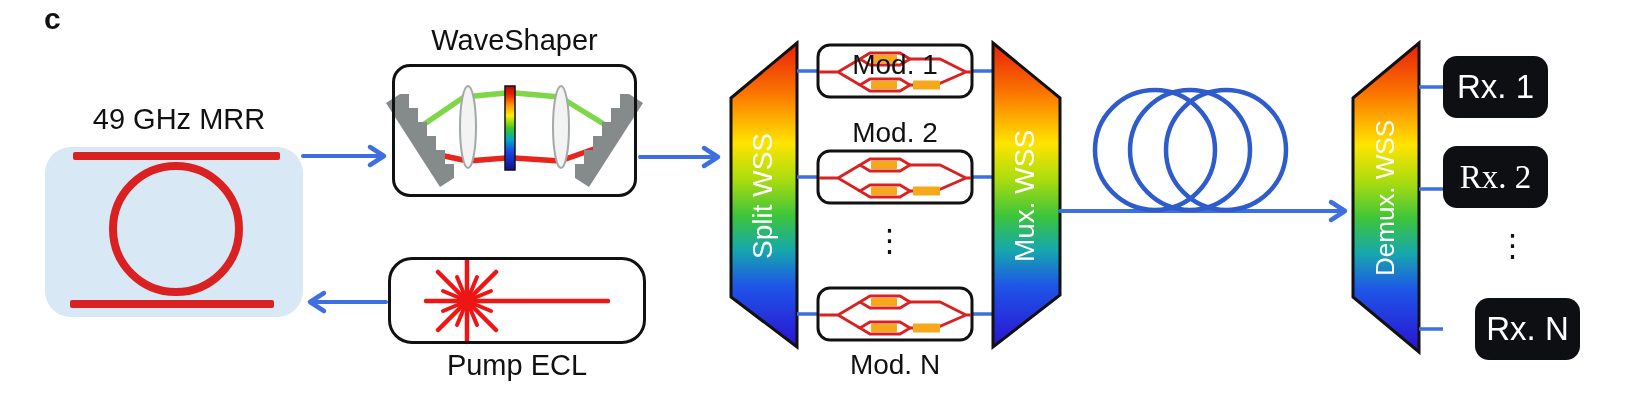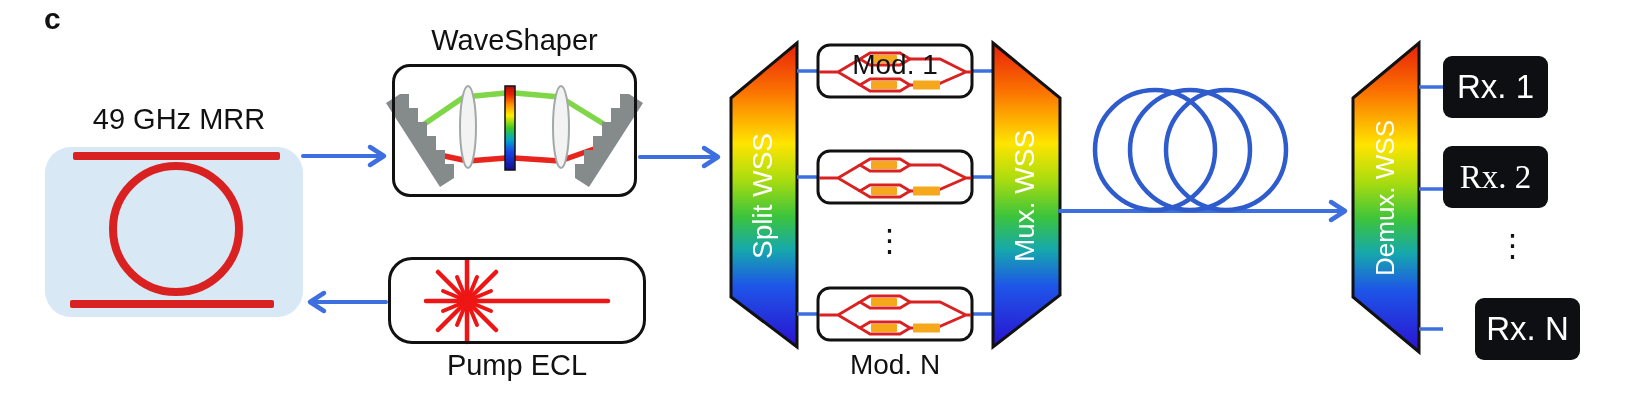--- a/index.html
+++ b/index.html
@@ -18,21 +18,21 @@
   }
   .lbl{position:absolute;text-align:center;font-size:29px;line-height:1.1;color:var(--ink);white-space:nowrap;}
   .panel-c{position:absolute;left:44px;top:2px;font-size:30px;font-weight:bold;}
   .mrr-bg{position:absolute;left:45px;top:147px;width:258px;height:170px;border-radius:26px;background:var(--mrr-bg);}
   .outline-box{position:absolute;border:3.5px solid var(--ink);background:transparent;box-sizing:border-box;}
   .ws-box{left:392px;top:64px;width:245px;height:133px;border-radius:18px;}
   .pump-box{left:388px;top:257px;width:258px;height:87px;border-radius:24px;}
   .mod-lbl{position:absolute;width:160px;left:815px;text-align:center;font-size:28px;white-space:nowrap;}
   .dots{position:absolute;font-size:31px;line-height:0.62;text-align:center;letter-spacing:0;color:var(--ink);}
   .wss-label{position:absolute;color:#ffffff;white-space:nowrap;transform:translate(-50%,-50%) rotate(-90deg);}
-  .rx-box{position:absolute;left:1443px;width:105px;height:62px;background:var(--box-black);border-radius:9px;
+  .rx-box{position:absolute;left:1443px;width:105px;height:62px;background:var(--box-black);border-radius:14px;
           display:flex;align-items:center;justify-content:center;color:#ffffff;font-size:33px;}
   .fibre-lbl{position:absolute;left:1093px;top:219px;width:200px;text-align:center;font-size:29px;line-height:1.12;}
   svg{position:absolute;left:0;top:0;}
   .ln-blue{stroke:var(--blue-line);stroke-width:4;fill:none;stroke-linecap:round;}
   .stub{stroke:var(--blue-line);stroke-width:3.5;fill:none;}
   .chev{stroke:var(--blue-line);stroke-width:4.5;fill:none;stroke-linecap:round;stroke-linejoin:round;}
   .fibre-st{stroke:var(--fibre-blue);stroke-width:4.5;fill:none;}
   .red-ln{stroke:var(--red);stroke-width:2.8;fill:none;}
   .red-fill{fill:var(--red);}
   .hexa{fill:#ffffff;stroke:var(--red);stroke-width:2.8;}
@@ -167,20 +167,21 @@
   <div class="panel-c">c</div>
   <div class="lbl" style="left:54px;top:104px;width:250px;">49 GHz MRR</div>
   <div class="lbl" style="left:392px;top:25px;width:245px;text-align:center;">WaveShaper</div>
   <div class="lbl" style="left:388px;top:350px;width:258px;">Pump ECL</div>
 
   <div class="wss-label" style="left:763px;top:196px;font-size:28px;">Split WSS</div>
   <div class="wss-label" style="left:1025px;top:196px;font-size:28px;">Mux. WSS</div>
   <div class="wss-label" style="left:1385px;top:198px;font-size:26px;">Demux. WSS</div>
 
   <div class="mod-lbl" style="top:13px;margin-top:36px;">Mod. 1</div>
+  <div class="mod-lbl" style="top:117px;">Mod. 2</div>
   <div class="mod-lbl" style="top:349px;">Mod. N</div>
   <div class="dots" style="left:874px;top:231px;width:30px;">⋮</div>
 
 
   <div class="rx-box" style="top:56px;">
       <span>Rx. 1</span>
     </div>
   <div class="rx-box" style="top:146px;font-family:Liberation Serif, serif;">
       <span>Rx. 2</span>
     </div>

